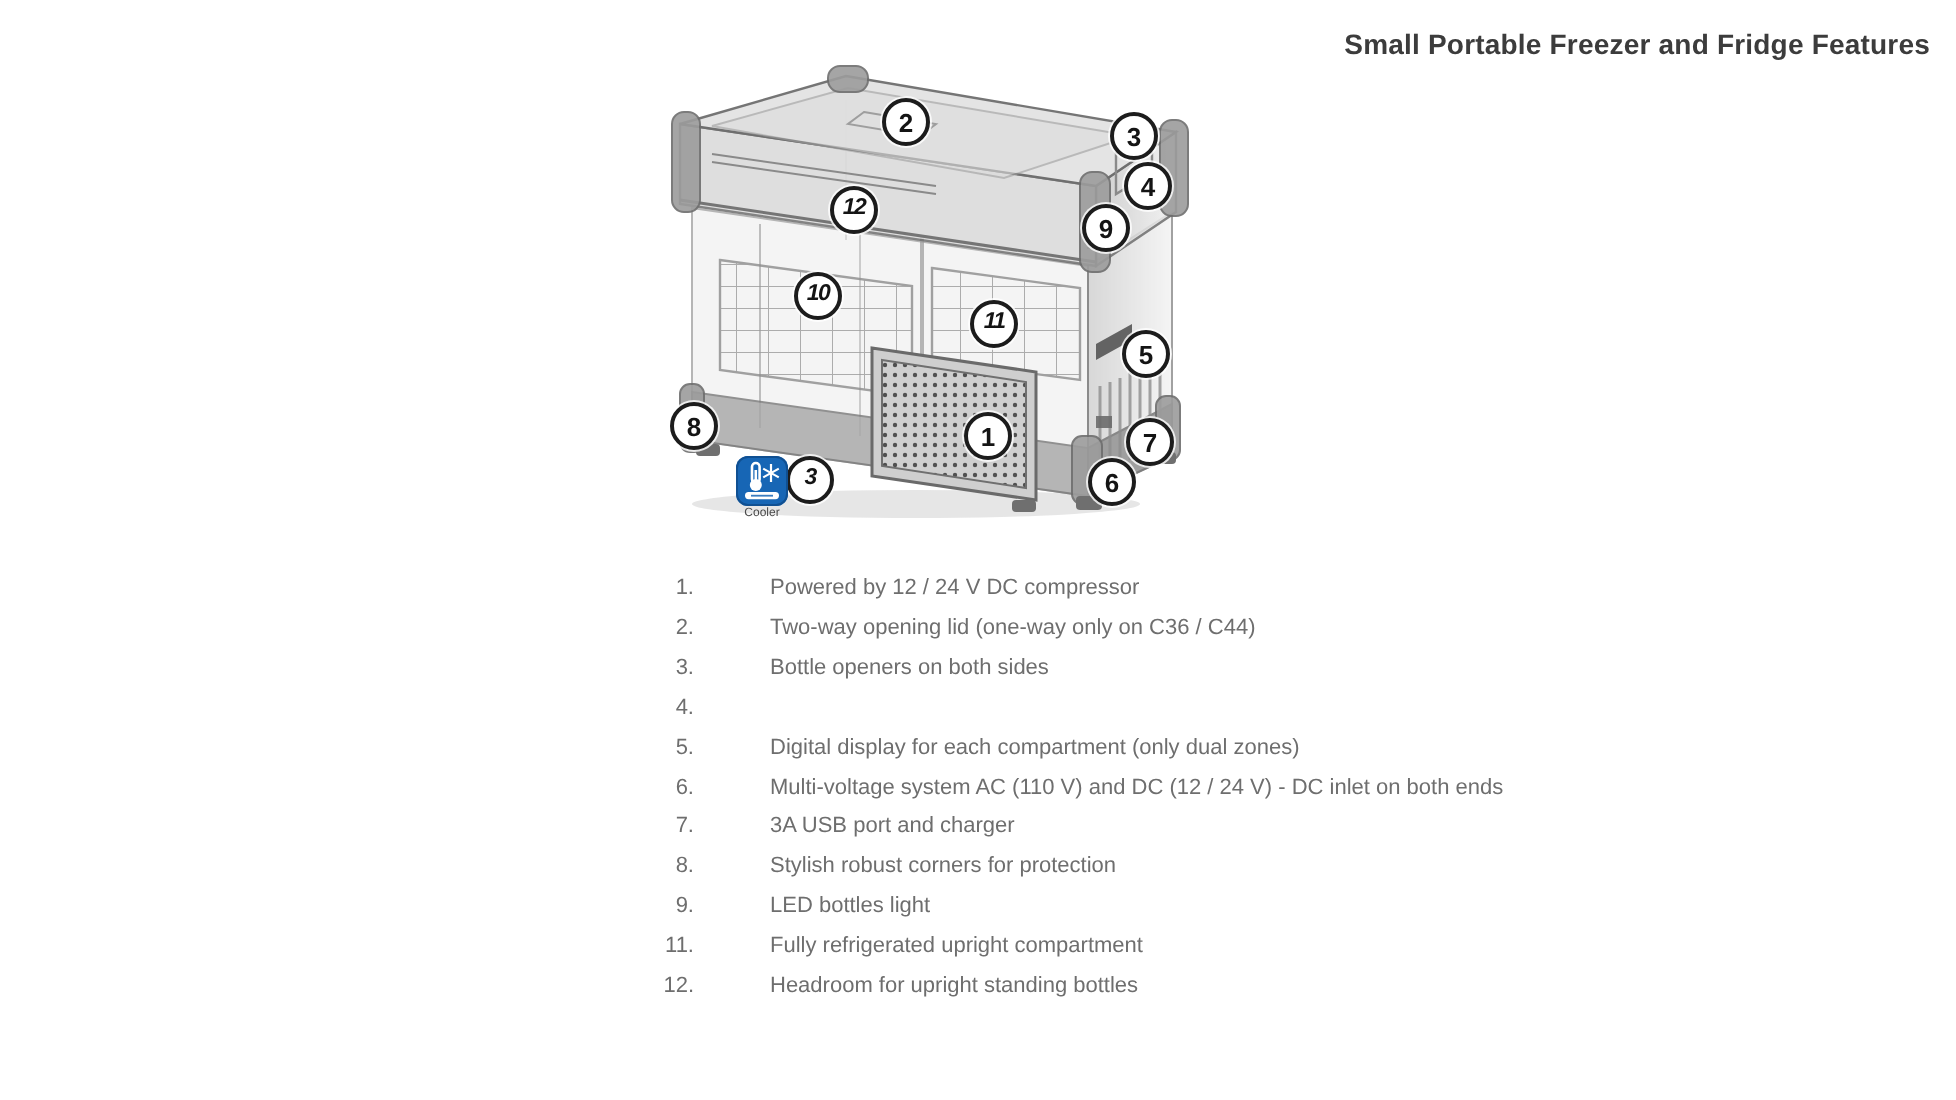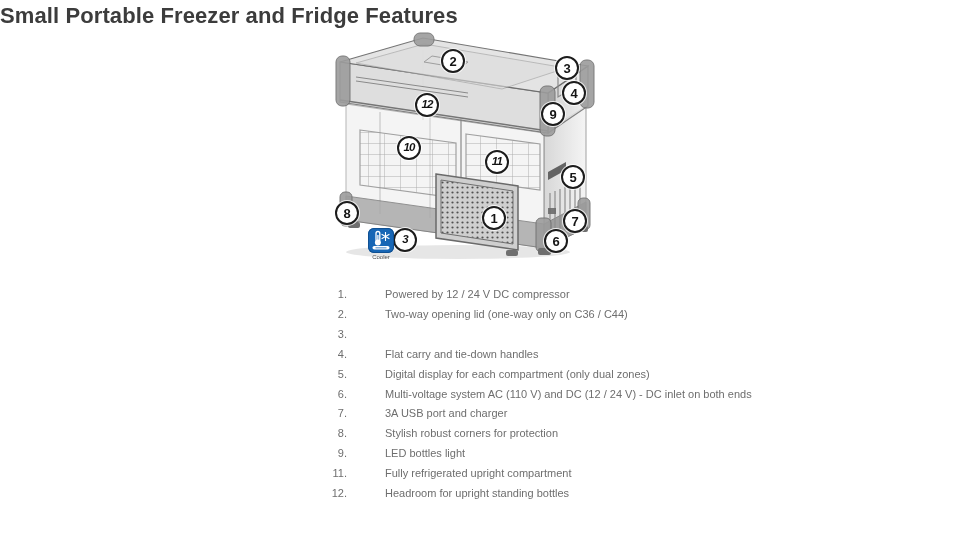--- a/index.html
+++ b/index.html
@@ -1,19 +1,19 @@
 <!DOCTYPE html>
 <html><head>
 <meta charset="utf-8">
 <style>
   html,body{margin:0;padding:0;background:#ffffff;}
   body{width:978px;height:550px;overflow:hidden;font-family:"Liberation Sans","DejaVu Sans",sans-serif;}
   .stage{position:relative;width:978px;height:550px;background:#fff;}
-  .title{position:absolute;left:0;top:3px;width:954px;margin:0;text-align:left;
-         font-size:22px;font-weight:700;color:#3c3c3c;letter-spacing:0.1px;}
+  .title{position:absolute;left:0;top:3px;width:954px;margin:11px;text-align:right;
+         font-size:14px;font-weight:700;color:#3c3c3c;letter-spacing:0.1px;}
   .diagram{position:absolute;left:0;top:0;width:978px;height:550px;}
   svg.illus{position:absolute;left:0;top:0;}
   .callout-layer{position:absolute;left:0;top:0;width:978px;height:550px;}
   .callout{position:absolute;transform:translate(-50%,-50%);width:20px;height:20px;
            border:2px solid #1c1c1c;border-radius:50%;background:#fff;color:#141414;
            font-weight:700;font-size:13px;display:flex;align-items:center;justify-content:center;
            line-height:1;box-shadow:0 0 0 1px rgba(255,255,255,.8);}
   .callout.two{font-size:11.5px;letter-spacing:-0.8px;font-style:italic;}
   .app-icon{position:absolute;left:368px;top:228px;width:26px;height:25px;background:#1766b5;
             border-radius:6px;box-shadow:inset 0 0 0 1px #105092;}
@@ -163,24 +163,24 @@
       <div class="feature-item">
         <span class="fnum">1.</span>
         <span class="ftext">Powered by 12 / 24 V DC compressor</span>
       </div>
       <div class="feature-item">
         <span class="fnum">2.</span>
         <span class="ftext">Two-way opening lid (one-way only on C36 / C44)</span>
       </div>
       <div class="feature-item">
         <span class="fnum">3.</span>
+        <span class="ftext">Bottle openers on both sides</span>
       </div>
       <div class="feature-item">
         <span class="fnum">4.</span>
-        <span class="ftext">Flat carry and tie-down handles</span>
       </div>
       <div class="feature-item">
         <span class="fnum">5.</span>
         <span class="ftext">Digital display for each compartment (only dual zones)</span>
       </div>
       <div class="feature-item">
         <span class="fnum">6.</span>
         <span class="ftext">Multi-voltage system AC (110 V) and DC (12 / 24 V) - DC inlet on both ends</span>
       </div>
       <div class="feature-item">

